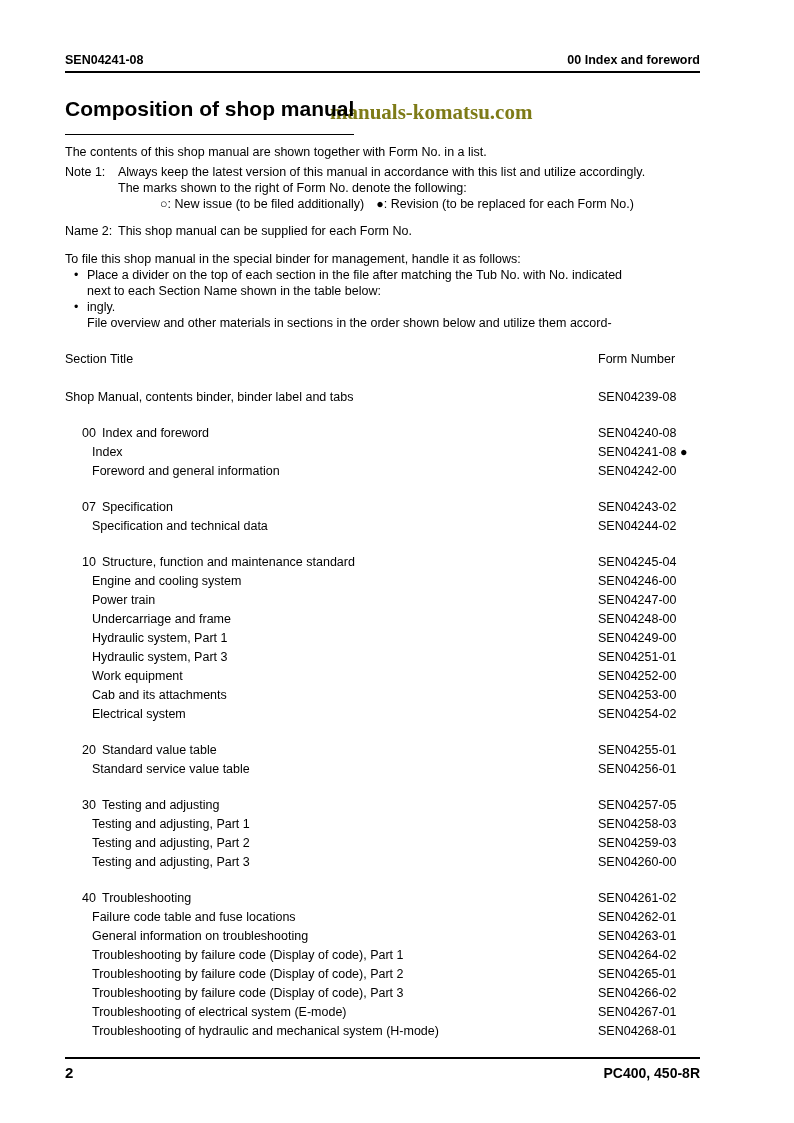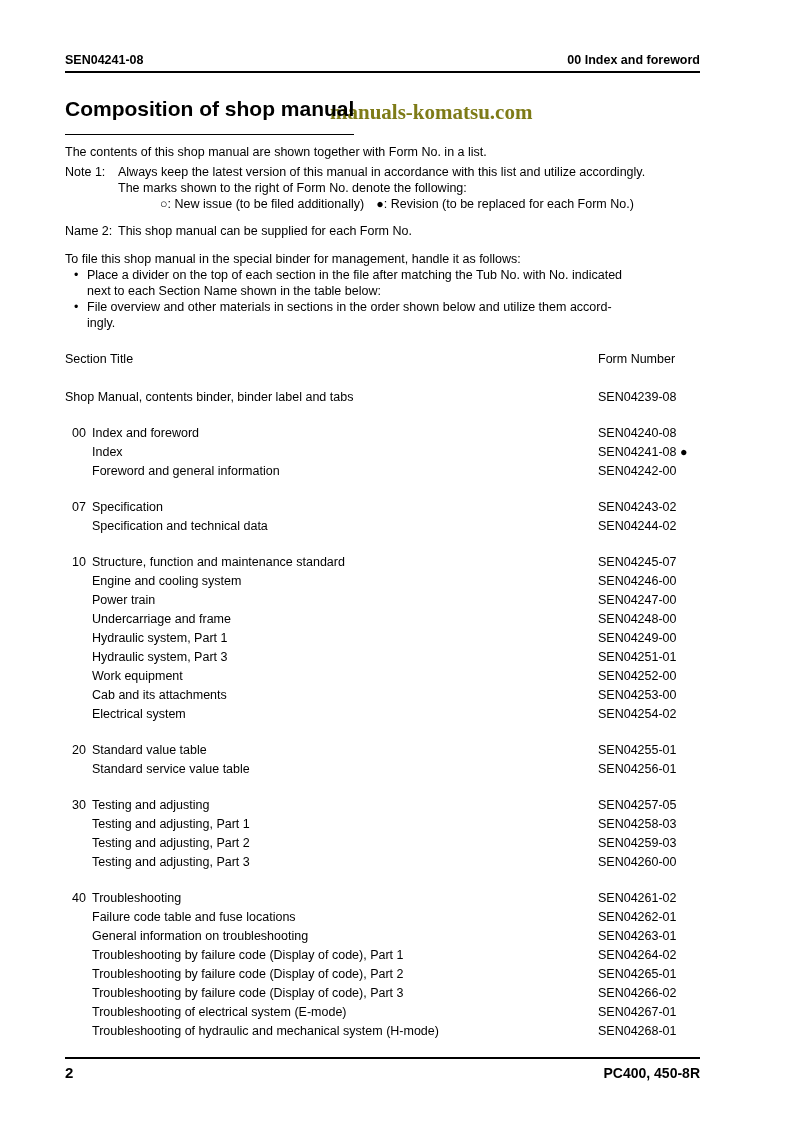--- a/index.html
+++ b/index.html
@@ -56,21 +56,21 @@
   .bullet-char{width:13px;flex:none;}
   .bullet-text{flex:1;}
   
   .table{margin-top:20px;}
   .thead{position:relative;}
   .col-form{position:absolute;left:533px;top:0;}
   .rows{margin-top:21px;}
   .trow{position:relative;line-height:19px;}
   .trow.gap{margin-top:17px;}
   .tnum{display:none;}
-  .level1 .tnum{display:inline-block;width:20px;margin-left:7px;}
+  .level1 .tnum{display:inline-block;width:20px;margin-left:17px;}
   .level2 .ttitle{padding-left:27px;}
   .tform{position:absolute;left:533px;top:0;white-space:nowrap;}
   
   .footer{
     position:absolute;left:65px;right:94px;top:1057px;
     border-top:2px solid #000;
     padding-top:5px;
     display:flex;justify-content:space-between;align-items:baseline;
   }
   .footer-page{font-weight:bold;font-size:15px;}
@@ -119,41 +119,41 @@
             <div class="bullet-item">
               <span class="bullet-char">•</span>
               <div class="bullet-text">
                 <div>Place a divider on the top of each section in the file after matching the Tub No. with No. indicated</div>
                 <div>next to each Section Name shown in the table below:</div>
               </div>
             </div>
             <div class="bullet-item">
               <span class="bullet-char">•</span>
               <div class="bullet-text">
+                <div>ingly.</div>
                 <div>File overview and other materials in sections in the order shown below and utilize them accord-</div>
-                <div>ingly.</div>
               </div>
             </div>
           </div>
       </div>
     </div>
 
     <div class="table">
       <div class="thead">
         <span>Section Title</span>
         <span class="col-form">Form Number</span>
       </div>
       <div class="rows" id="table-rows">
           <div class="trow level0 gap"><span class="ttitle">Shop Manual, contents binder, binder label and tabs</span><span class="tform">SEN04239-08</span></div>
           <div class="trow level1 gap"><span class="tnum">00</span><span class="ttitle">Index and foreword</span><span class="tform">SEN04240-08</span></div>
           <div class="trow level2"><span class="ttitle">Index</span><span class="tform">SEN04241-08 ●</span></div>
           <div class="trow level2"><span class="ttitle">Foreword and general information</span><span class="tform">SEN04242-00</span></div>
           <div class="trow level1 gap"><span class="tnum">07</span><span class="ttitle">Specification</span><span class="tform">SEN04243-02</span></div>
           <div class="trow level2"><span class="ttitle">Specification and technical data</span><span class="tform">SEN04244-02</span></div>
-          <div class="trow level1 gap"><span class="tnum">10</span><span class="ttitle">Structure, function and maintenance standard</span><span class="tform">SEN04245-07</span></div>
+          <div class="trow level1 gap"><span class="tnum">10</span><span class="ttitle">Structure, function and maintenance standard</span><span class="tform">SEN04245-04</span></div>
           <div class="trow level2"><span class="ttitle">Engine and cooling system</span><span class="tform">SEN04246-00</span></div>
           <div class="trow level2"><span class="ttitle">Power train</span><span class="tform">SEN04247-00</span></div>
           <div class="trow level2"><span class="ttitle">Undercarriage and frame</span><span class="tform">SEN04248-00</span></div>
           <div class="trow level2"><span class="ttitle">Hydraulic system, Part 1</span><span class="tform">SEN04249-00</span></div>
           <div class="trow level2"><span class="ttitle">Hydraulic system, Part 3</span><span class="tform">SEN04251-01</span></div>
           <div class="trow level2"><span class="ttitle">Work equipment</span><span class="tform">SEN04252-00</span></div>
           <div class="trow level2"><span class="ttitle">Cab and its attachments</span><span class="tform">SEN04253-00</span></div>
           <div class="trow level2"><span class="ttitle">Electrical system</span><span class="tform">SEN04254-02</span></div>
           <div class="trow level1 gap"><span class="tnum">20</span><span class="ttitle">Standard value table</span><span class="tform">SEN04255-01</span></div>
           <div class="trow level2"><span class="ttitle">Standard service value table</span><span class="tform">SEN04256-01</span></div>

